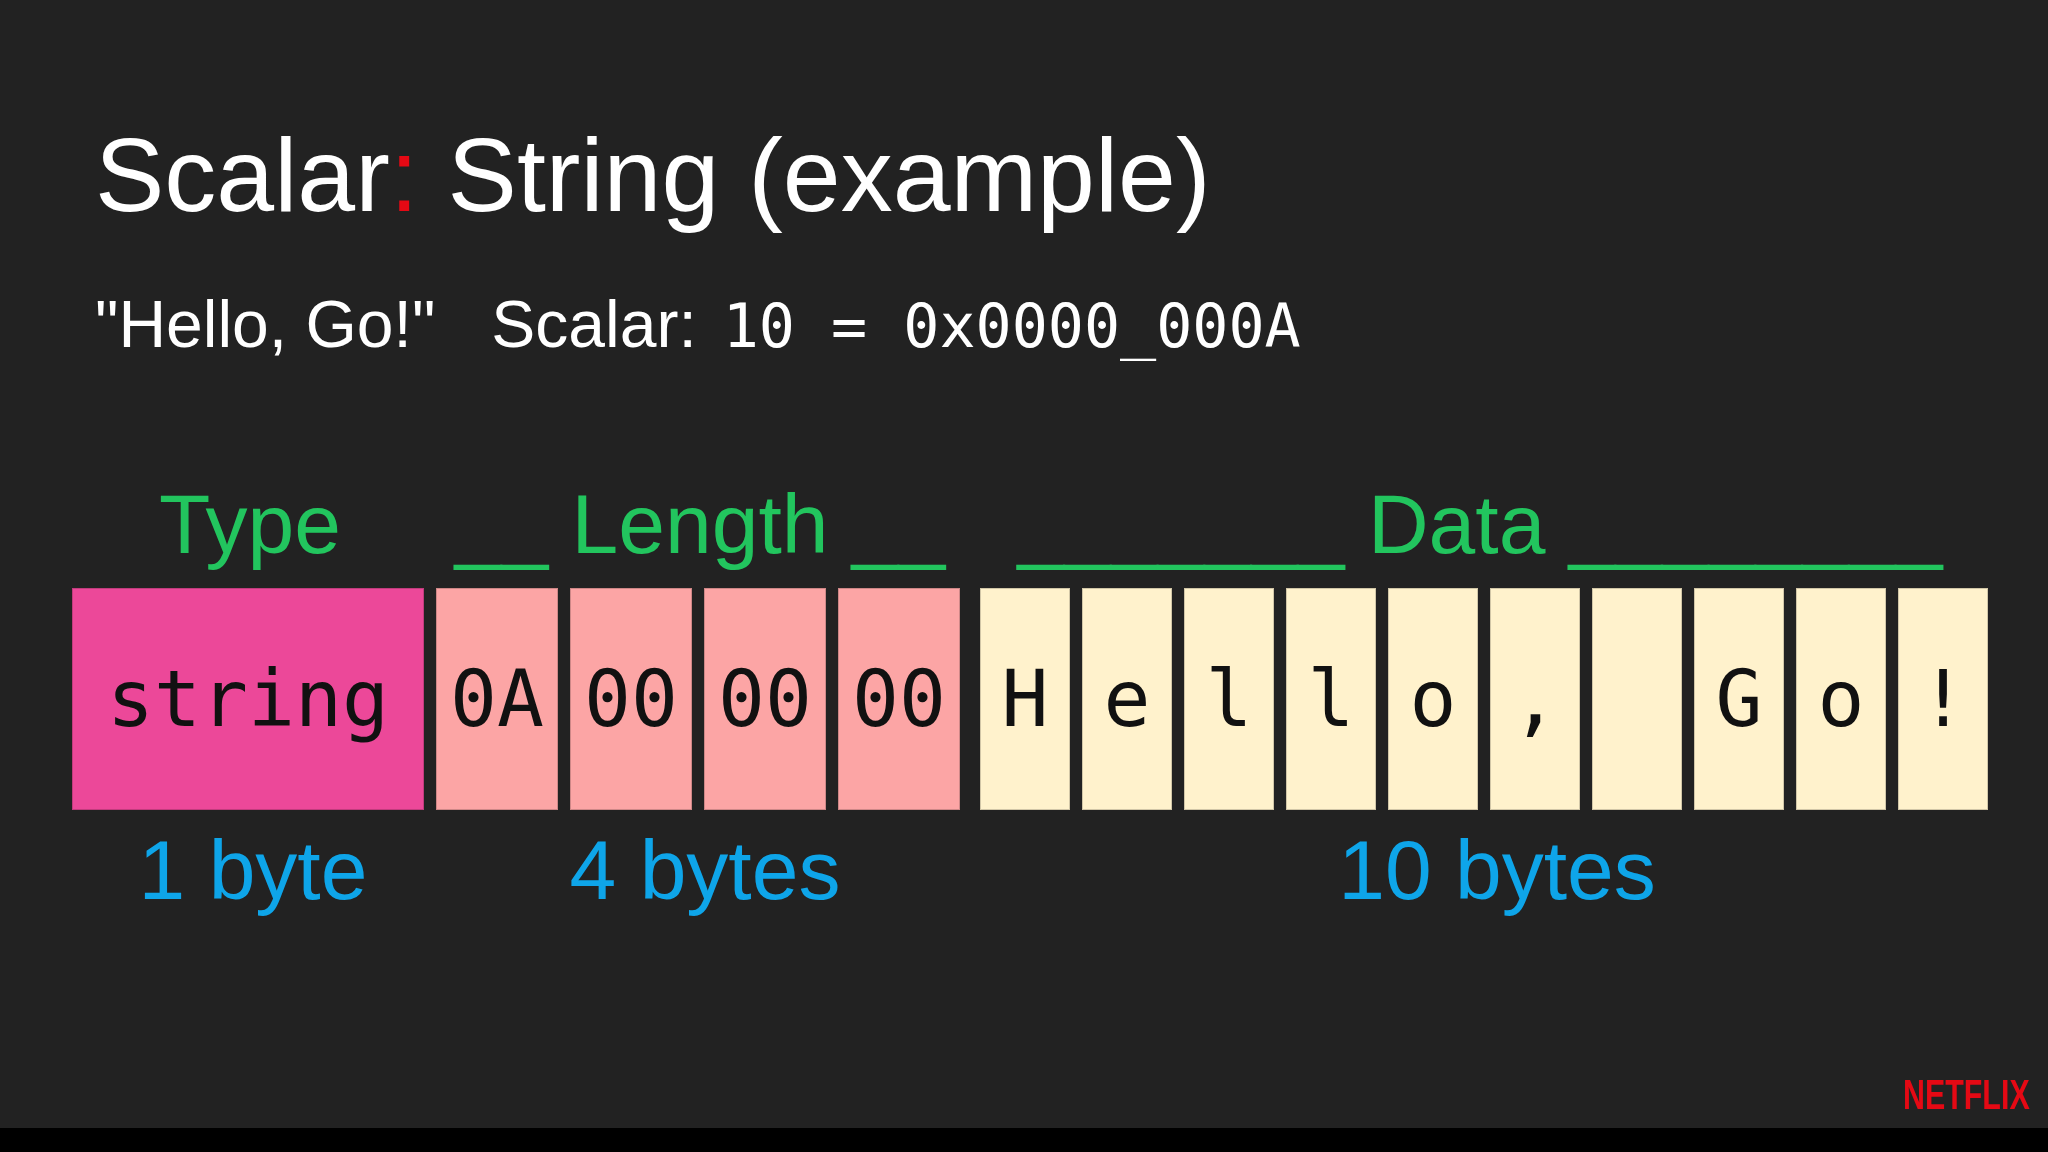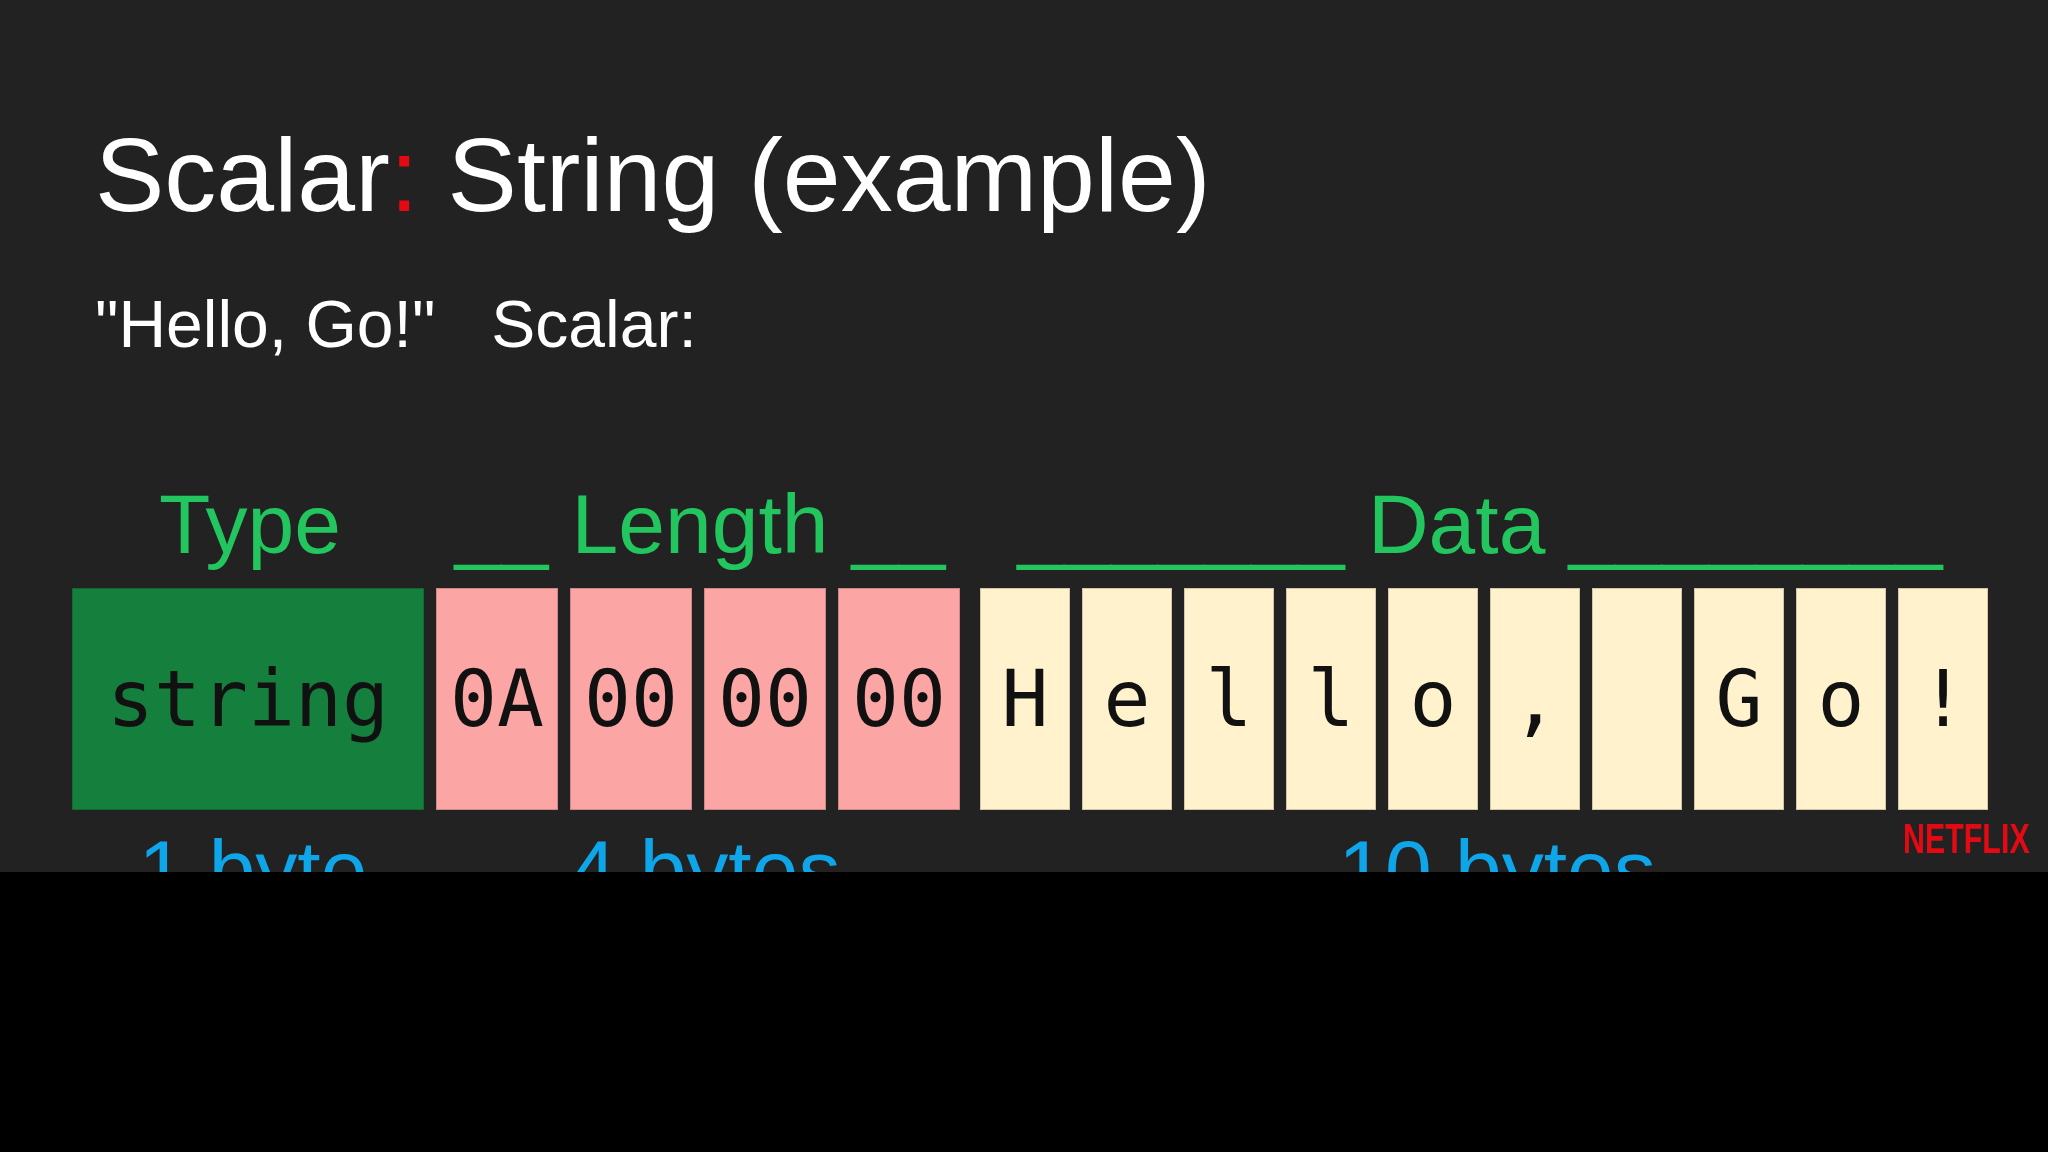--- a/index.html
+++ b/index.html
@@ -1,20 +1,20 @@
 <!DOCTYPE html>
 <html><head>
 <meta charset="utf-8">
 <style>
   html, body { margin: 0; padding: 0; }
   body { background: #000; }
   .slide {
     position: relative;
     width: 2048px;
-    height: 872px;
+    height: 1128px;
     background: #222222;
     overflow: hidden;
     font-family: "Liberation Sans", sans-serif;
     color: #ffffff;
   }
 
   .title {
     position: absolute;
     left: 95px;
     top: 118px;
@@ -69,21 +69,21 @@
     box-sizing: border-box;
     border: 1px solid rgba(0,0,0,0.18);
     display: flex;
     align-items: center;
     justify-content: center;
     font-family: "DejaVu Sans Mono", monospace;
     font-size: 78px;
     color: #111111;
     white-space: pre;
   }
-  .box-type   { width: 352px; background: #15803d; }
+  .box-type   { width: 352px; background: #ec4899; }
   .box-length { width: 122px; background: #fca5a5; }
   .box-data   { width: 90px;  background: #fff2cc; }
   .box-data.first { margin-left: 8px; }
 
   .size-label {
     position: absolute;
     top: 828px;
     font-size: 84px;
     line-height: 1.0;
     white-space: pre;
@@ -109,20 +109,21 @@
 </head>
 <body>
 
 <div class="slide">
 
   <div class="title"><span>Scalar</span><span class="colon">:</span><span> String (example)</span></div>
 
   <div class="subtitle">
     <span>"Hello, Go!"</span>
     <span class="len-label">Scalar:</span>
+    <span class="len-value">10 = 0x0000_000A</span>
   </div>
 
   <div class="field-label type">Type</div>
   <div class="field-label length">__ Length __</div>
   <div class="field-label data">_______ Data ________</div>
 
   <div class="byte-row">
     <div class="byte-box box-type">string</div>
 
     <div class="byte-box box-length">0A</div>

